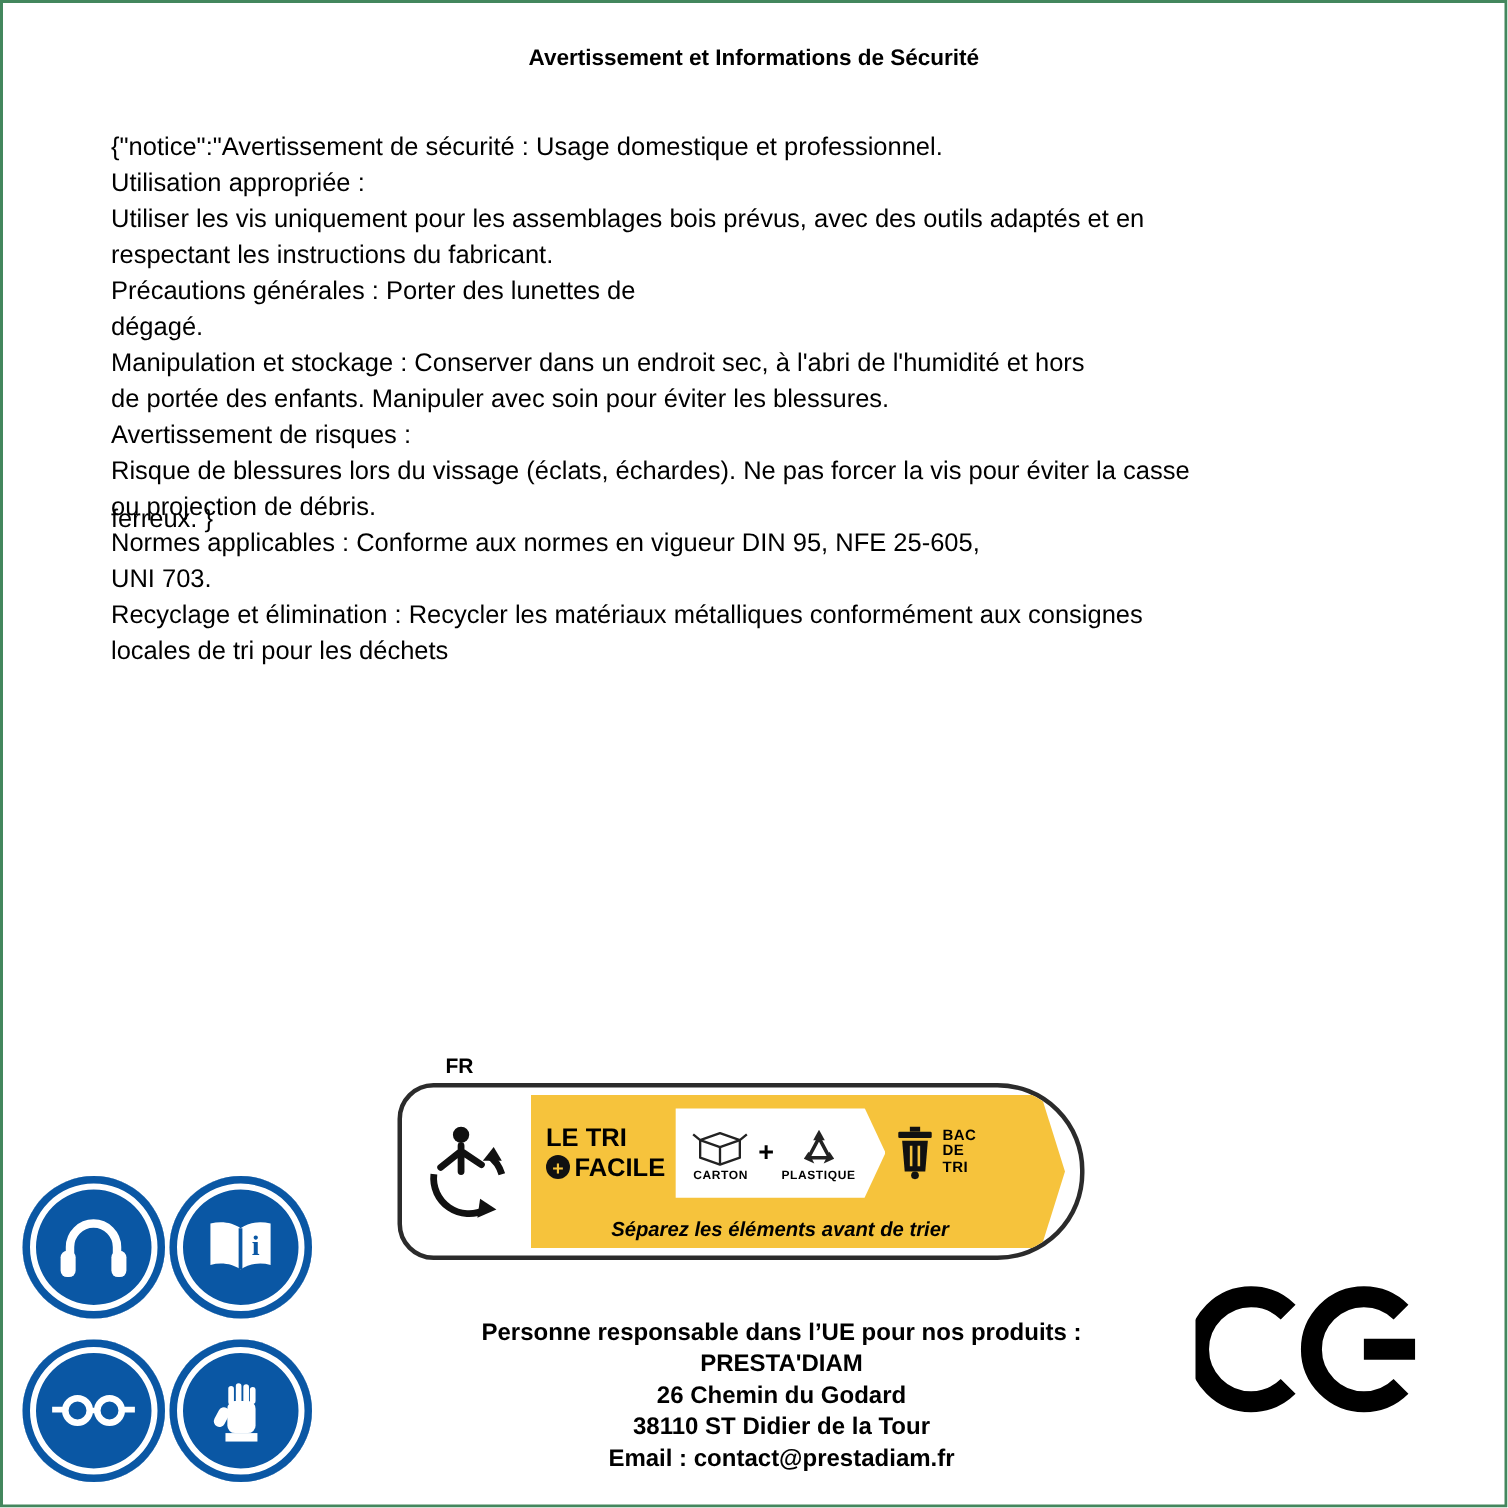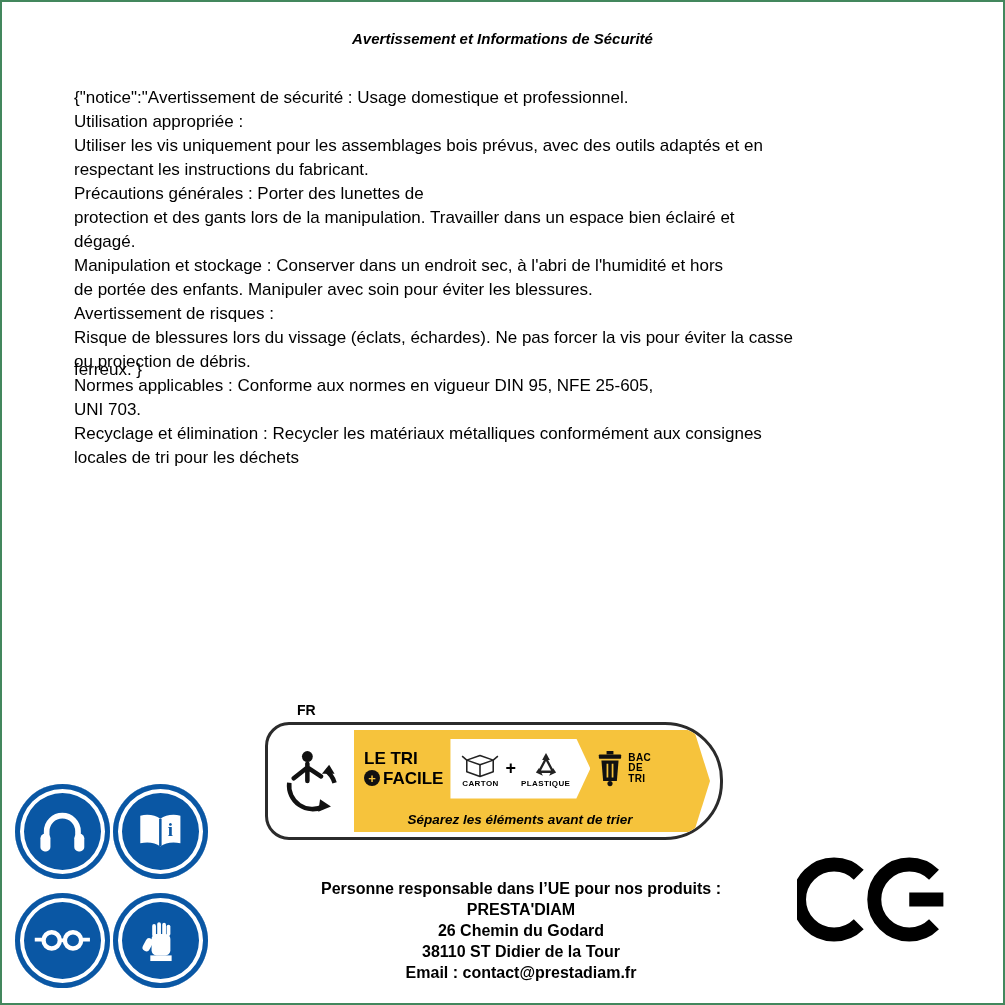--- a/index.html
+++ b/index.html
@@ -3,21 +3,21 @@
 <meta charset="utf-8">
 <style>
   html,body { margin:0; padding:0; background:#fff; }
   .page {
     position:relative; width:1005px; height:1005px; box-sizing:border-box;
     background:#ffffff; border:2px solid #43875d; overflow:hidden;
     font-family:"Liberation Sans", sans-serif; color:#000;
   }
   .title {
     position:absolute; top:28px; left:0; right:0; text-align:center;
-    font-weight:bold; font-size:15px;font-style:italic;
+    font-weight:bold; font-size:15px;
   }
   .notice {
     position:absolute; left:72px; top:84px; width:900px;
     font-size:17px; line-height:24px;
   }
   .nline { white-space:nowrap; min-height:24px; }
   .overlap-host { position:relative; }
   .overlap { position:absolute; left:0; top:8px; }
 
   
@@ -87,21 +87,20 @@
 <div class="page">
 
   <div class="title">Avertissement et Informations de Sécurité</div>
 
   <div class="notice">
     <div class="nline">{"notice":"Avertissement de sécurité : Usage domestique et professionnel.</div>
     <div class="nline">Utilisation appropriée :</div>
     <div class="nline">Utiliser les vis uniquement pour les assemblages bois prévus, avec des outils adaptés et en</div>
     <div class="nline">respectant les instructions du fabricant.</div>
     <div class="nline">Précautions générales : Porter des lunettes de</div>
-    <div class="nline">protection et des gants lors de la manipulation. Travailler dans un espace bien éclairé et</div>
     <div class="nline">dégagé.</div>
     <div class="nline">Manipulation et stockage : Conserver dans un endroit sec, à l'abri de l'humidité et hors</div>
     <div class="nline">de portée des enfants. Manipuler avec soin pour éviter les blessures.</div>
     <div class="nline">Avertissement de risques :</div>
     <div class="nline">Risque de blessures lors du vissage (éclats, échardes). Ne pas forcer la vis pour éviter la casse</div>
     <div class="nline overlap-host">
       <span>ou projection de débris.</span>
       <span class="overlap">ferreux. }</span>
     </div>
     <div class="nline">Normes applicables : Conforme aux normes en vigueur DIN 95, NFE 25-605,</div>

